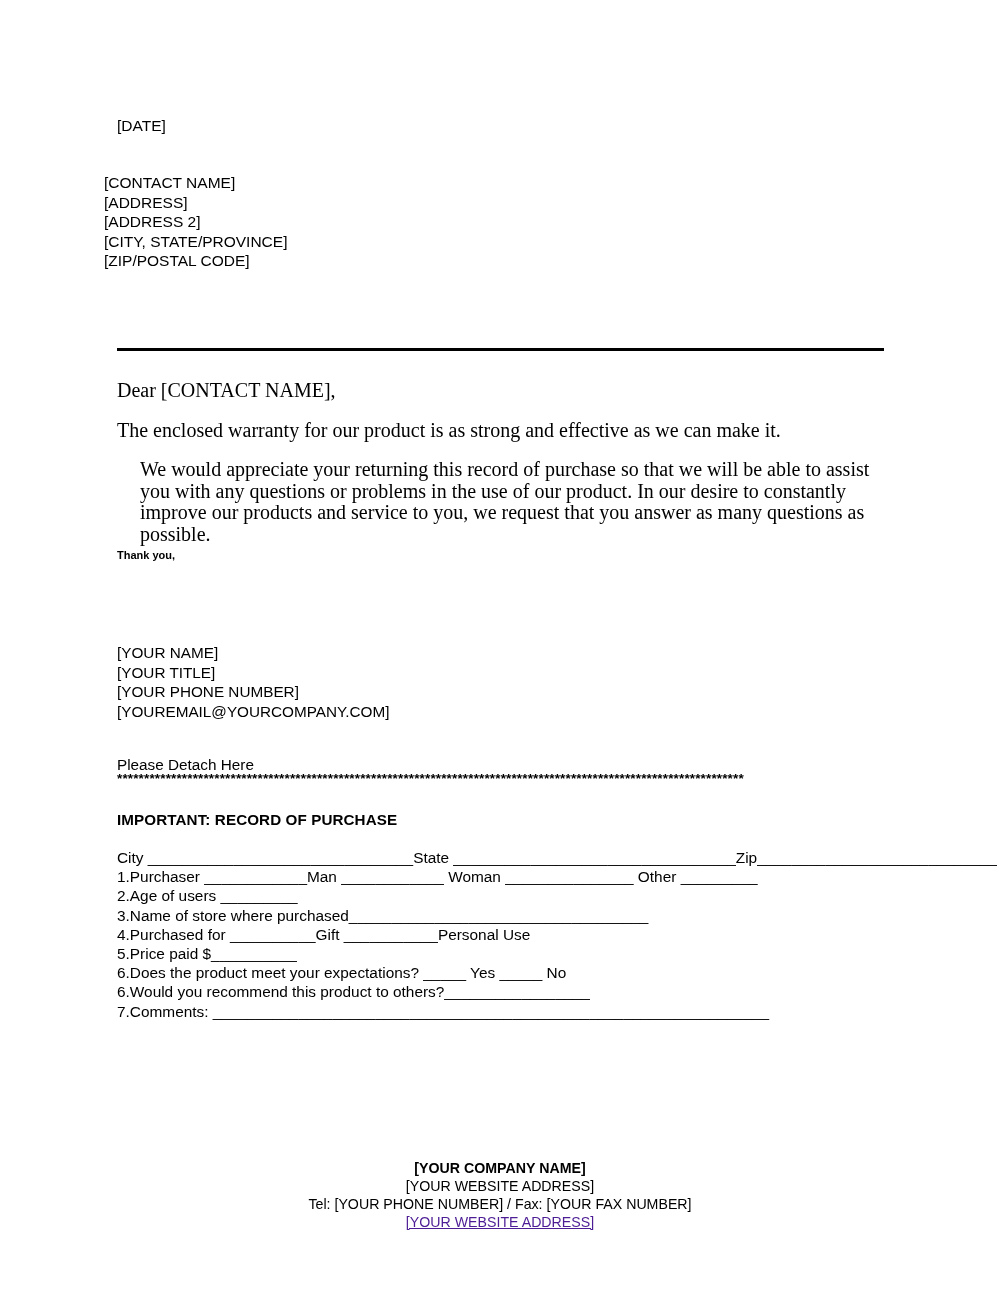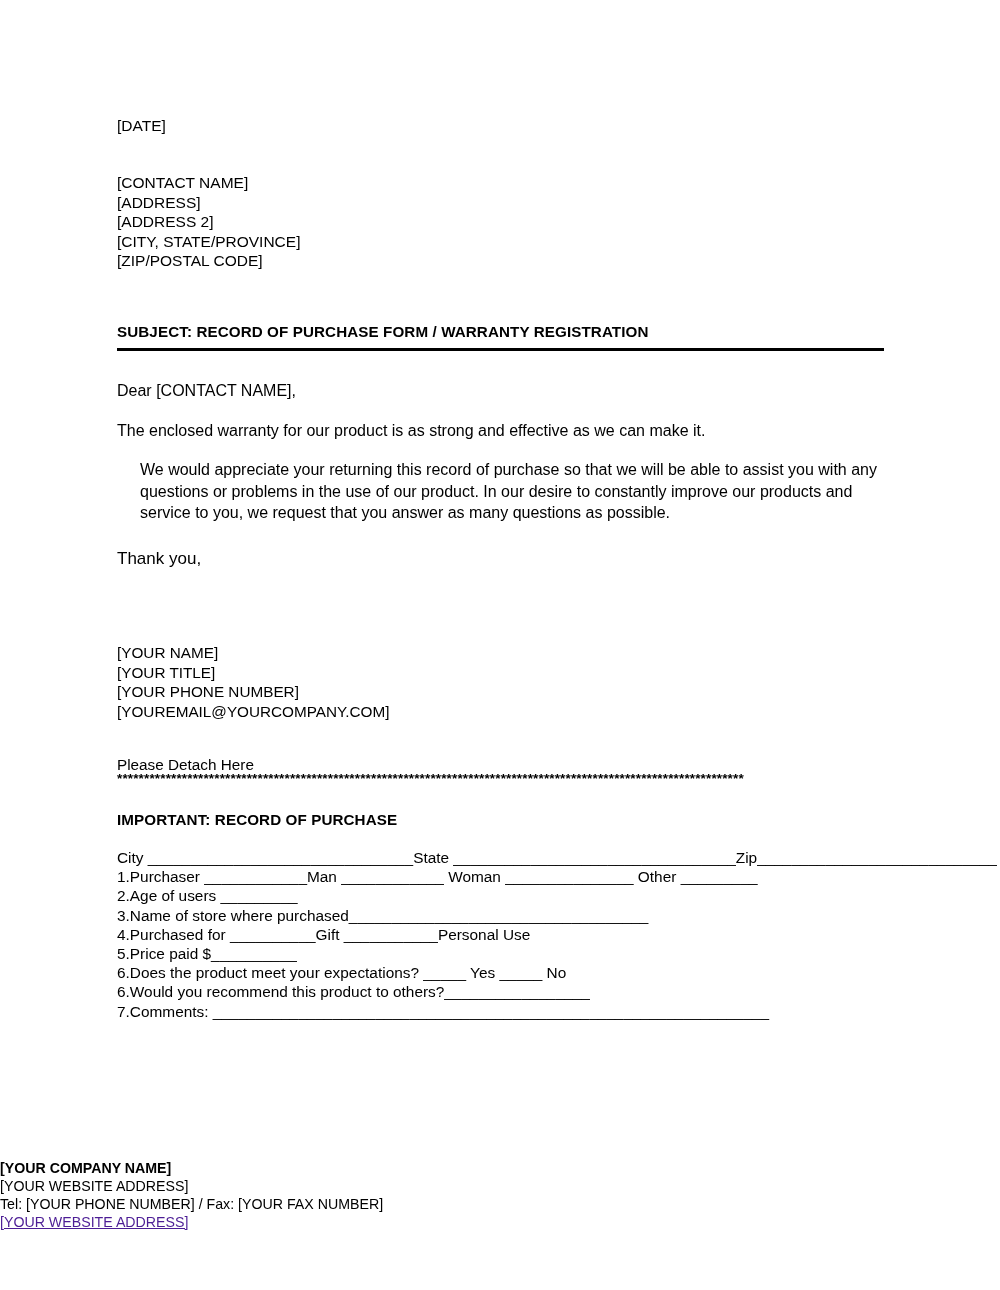--- a/index.html
+++ b/index.html
@@ -24,21 +24,21 @@
   .date-line {
     position: absolute;
     left: 117px;
     top: 116px;
     font-size: 15.5px;
     line-height: 20px;
     white-space: nowrap;
   }
   .recipient {
     position: absolute;
-    left: 117px;
+    left: 104px;
     top: 173px;
     font-size: 15.5px;
     line-height: 19.5px;
   }
   .recipient div { white-space: nowrap; }
 
   
   .subject {
     position: absolute;
     left: 117px;
@@ -56,34 +56,36 @@
     height: 3px;
     background: #000000;
   }
 
   
   .body-block {
     position: absolute;
     left: 117px;
     top: 380px;
     width: 760px;
-    font-size: 16px;
+    font-size: 20px;
     line-height: 21.5px;
+    font-family: Liberation Serif, serif;
   }
   .body-block p {
     margin: 0 0 18px 0;
   }
   .body-block p.tight { margin-bottom: 0; margin-left: 23px; }
 
   .thanks {
     position: absolute;
     left: 117px;
     top: 549px;
-    font-size: 17px;
-    white-space: nowrap;
+    font-size: 11px;
+    white-space: nowrap;
+    font-weight: bold;
   }
   .signature {
     position: absolute;
     left: 117px;
     top: 643px;
     font-size: 15.3px;
     line-height: 19.5px;
   }
   .signature div { white-space: nowrap; }
 
@@ -128,21 +130,21 @@
     line-height: 19.2px;
   }
   .form-line { white-space: nowrap; }
 
   
   .footer {
     position: absolute;
     left: 0;
     top: 1159px;
     width: 1000px;
-    text-align: left;
+    text-align: center;
     font-size: 14.2px;
     line-height: 18px;
   }
   .footer .company {
     font-weight: bold;
     font-size: 14.2px;
   }
   .footer .weblink {
     color: #4c1d95;
     text-decoration: underline;
@@ -156,21 +158,20 @@
   <div class="date-line">[DATE]</div>
 
   <div class="recipient">
     <div>[CONTACT NAME]</div>
     <div>[ADDRESS]</div>
     <div>[ADDRESS 2]</div>
     <div>[CITY, STATE/PROVINCE]</div>
     <div>[ZIP/POSTAL CODE]</div>
   </div>
 
-  <div class="subject">SUBJECT: RECORD OF PURCHASE FORM / WARRANTY REGISTRATION</div>
   <div class="subject-rule"></div>
 
   <div class="body-block">
     <p>Dear [CONTACT NAME],</p>
     <p>The enclosed warranty for our product is as strong and effective as we can make it.</p>
     <p class="tight">We would appreciate your returning this record of purchase so that we will be able to assist you with any questions or problems in the use of our product. In our desire to constantly improve our products and service to you, we request that you answer as many questions as possible.</p>
   </div>
 
   <div class="thanks">Thank you,</div>
 

